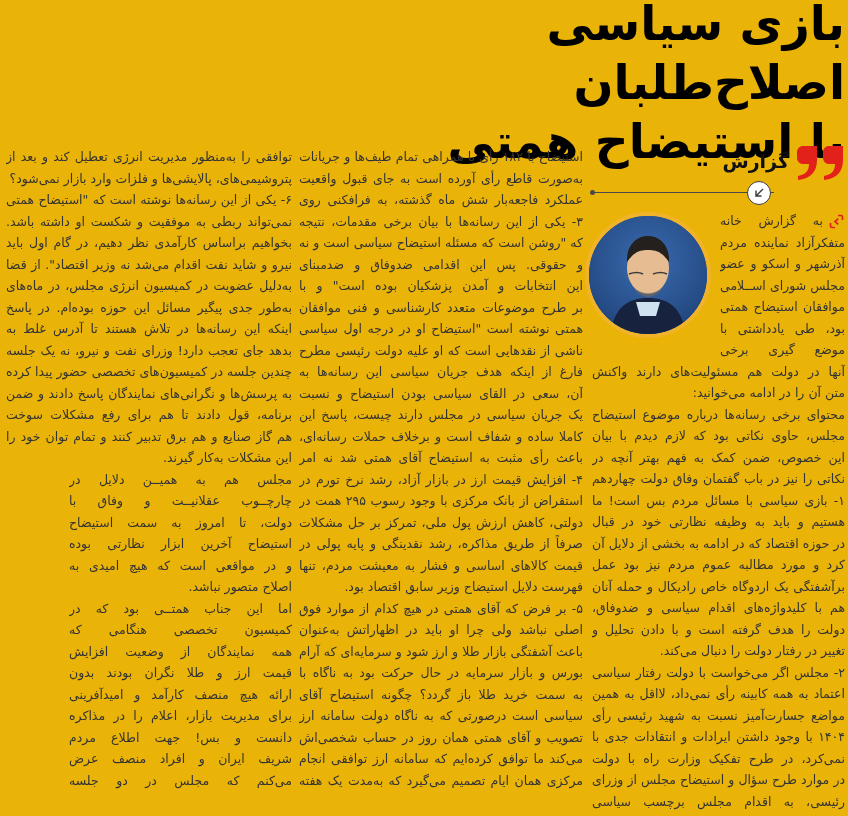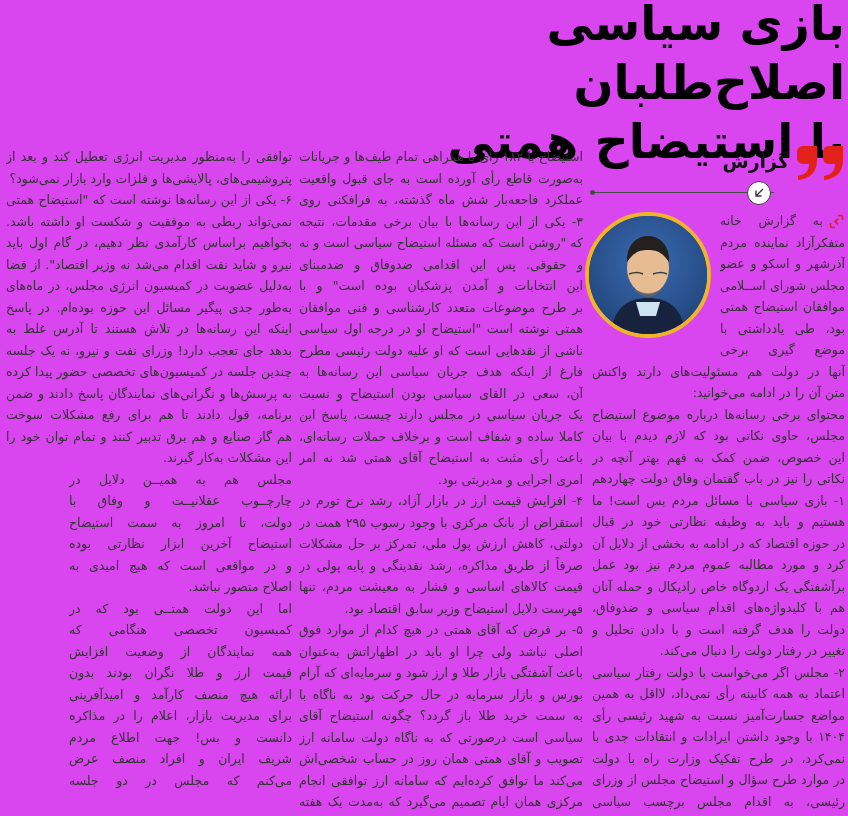--- a/index.html
+++ b/index.html
@@ -1,17 +1,17 @@
 <!DOCTYPE html>
 <html lang="fa" dir="rtl"><head>
 <meta charset="utf-8">
 <style>
   html,body{margin:0;padding:0;background:#ffffff;}
   #page{
-    position:relative;width:848px;height:816px;overflow:hidden;background:#d946ef;
+    position:relative;width:848px;height:816px;overflow:hidden;background:#eab308;
     direction:rtl;font-family:"DejaVu Sans",sans-serif;
   }
   
   .headline{
     position:absolute;top:-6px;right:3px;width:520px;text-align:right;
     font-weight:bold;color:#000;font-size:47px;line-height:59px;letter-spacing:-1px;
   }
   
   .col{position:absolute;top:146px;}
   .col-left{left:6px;width:286px;}
@@ -154,21 +154,20 @@
           <div class="line">بر طرح موضوعات متعدد کارشناسی و فنی موافقان استیضاح</div>
           <div class="line">همتی نوشته است "استیضاح او در درجه اول سیاسی است و</div>
           <div class="line end">ناشی از نقدهایی است که او علیه دولت رئیسی مطرح می‌کرد".</div>
         </div>
         <div class="para">
           <div class="line">فارغ از اینکه هدف جریان سیاسی این رسانه‌ها به نمایندگی از</div>
           <div class="line">آن، سعی در القای سیاسی بودن استیضاح و نسبت دادن آن به</div>
           <div class="line">یک جریان سیاسی در مجلس دارند چیست، پاسخ این موضوع</div>
           <div class="line">کاملا ساده و شفاف است و برخلاف حملات رسانه‌ای، اتفاقا آنچه</div>
           <div class="line">باعث رأی مثبت به استیضاح آقای همتی شد نه امر سیاسی که</div>
-          <div class="line end">امری اجرایی و مدیریتی بود.</div>
         </div>
         <div class="para">
           <div class="line">۴- افزایش قیمت ارز در بازار آزاد، رشد نرخ تورم در اثر گرانی دلار،</div>
           <div class="line">استقراض از بانک مرکزی با وجود رسوب ۲۹۵ همت در حساب‌های</div>
           <div class="line">دولتی، کاهش ارزش پول ملی، تمرکز بر حل مشکلات اقتصادی</div>
           <div class="line">صرفاً از طریق مذاکره، رشد نقدینگی و پایه پولی در اقتصاد و افزایش</div>
           <div class="line">قیمت کالاهای اساسی و فشار به معیشت مردم، تنها بخشی از</div>
           <div class="line end">فهرست دلایل استیضاح وزیر سابق اقتصاد بود.</div>
         </div>
         <div class="para">
@@ -210,21 +209,21 @@
     <div class="narrow">
         <div class="para">
           <div class="line">مجلس هم به همیــن دلایل در</div>
           <div class="line">چارچــوب عقلانیــت و وفاق با</div>
           <div class="line">دولت، تا امروز به سمت استیضاح</div>
           <div class="line">استیضاح آخرین ابزار نظارتی بوده</div>
           <div class="line">و در مواقعی است که هیچ امیدی به</div>
           <div class="line end">اصلاح متصور نباشد.</div>
         </div>
         <div class="para">
-          <div class="line">اما این دولت همتــی بود که در</div>
+          <div class="line">اما این جناب همتــی بود که در</div>
           <div class="line">کمیسیون تخصصی هنگامی که</div>
           <div class="line">همه نمایندگان از وضعیت افزایش</div>
           <div class="line">قیمت ارز و طلا نگران بودند بدون</div>
           <div class="line">ارائه هیچ منصف کارآمد و امیدآفرینی</div>
           <div class="line">برای مدیریت بازار، اعلام را در مذاکره</div>
           <div class="line">دانست و بس! جهت اطلاع مردم</div>
           <div class="line">شریف ایران و افراد منصف عرض</div>
           <div class="line">می‌کنم که مجلس در دو جلسه</div>
         </div>
       </div>

